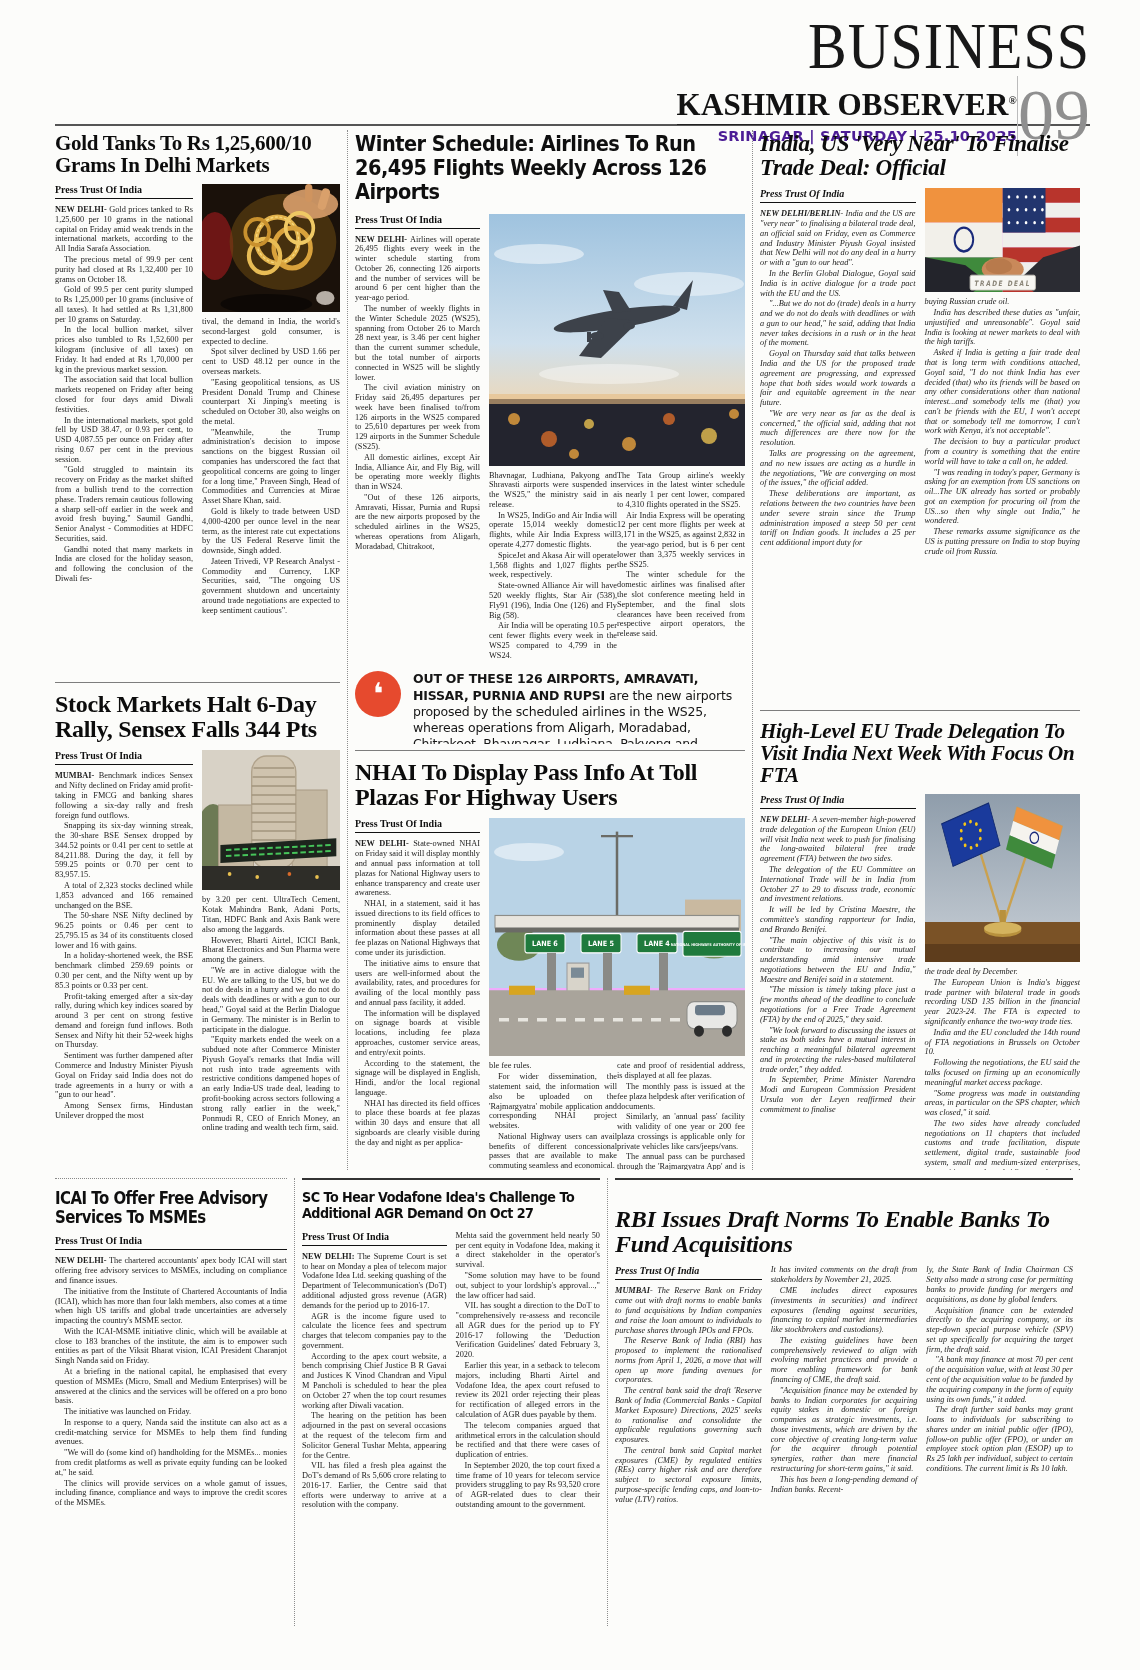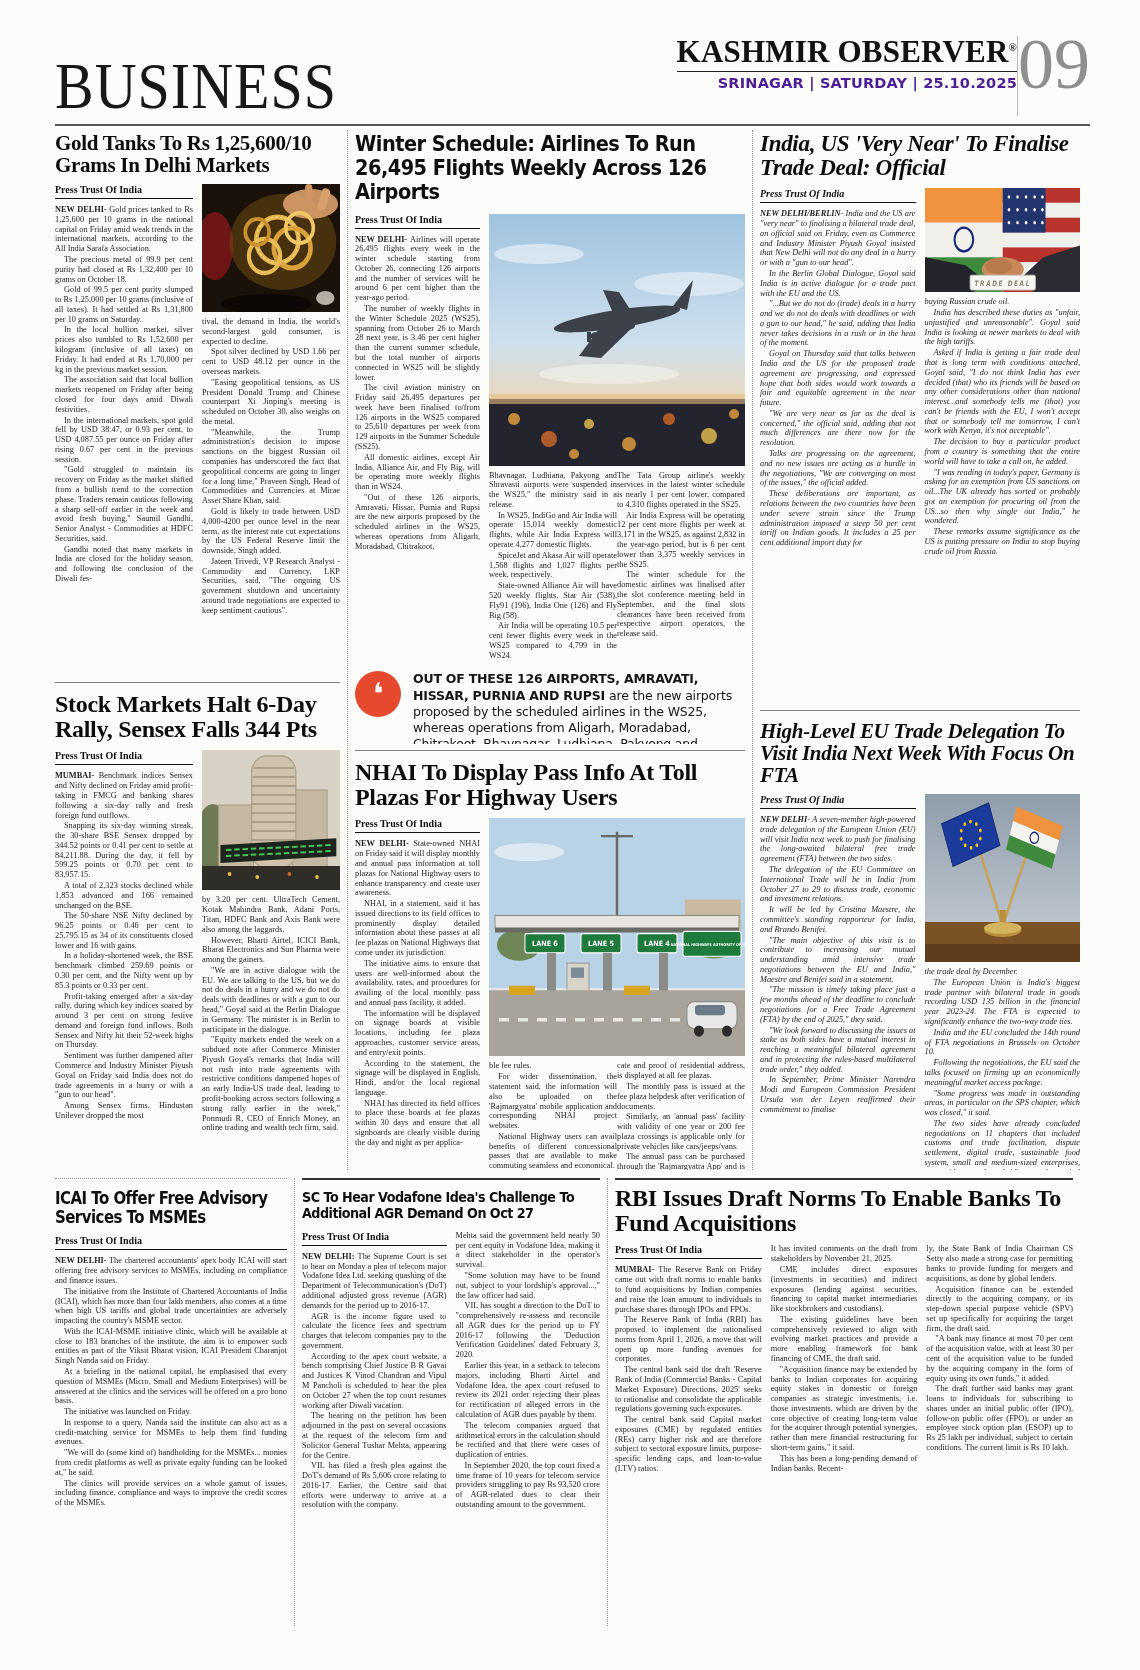--- a/index.html
+++ b/index.html
@@ -1,41 +1,41 @@
 <!DOCTYPE html>
 <html><head>
 <meta charset="utf-8">
 <style>
   html,body{margin:0;padding:0;background:#e8e8e4;}
   .page{position:relative;width:1140px;height:1670px;margin:0 auto;background:#fcfcfa;
         box-sizing:border-box;padding:24px 50px 14px 55px;overflow:hidden;
         font-family:"Liberation Serif",serif;color:#1a1a1a;}
   
-  .masthead{display:flex;justify-content:space-between;align-items:flex-end;height:92px;}
+  .masthead{display:flex;justify-content:space-between;align-items:flex-end;height:92px;flex-direction:column;}
   .section-title{font-family:"Liberation Serif",serif;font-size:58px;line-height:.9;
         font-weight:normal;color:#181818;letter-spacing:1px;transform:scaleY(1.12);transform-origin:left bottom;}
-  .m-right{display:flex;align-items:flex-start;}
+  .m-right{display:flex;align-items:center;}
   .brand-block{text-align:right;}
   .brand{font-family:"Liberation Serif",serif;font-weight:bold;font-size:31px;line-height:1;letter-spacing:.2px;color:#121212;}
   .reg{font-size:11px;vertical-align:super;}
   .dateline{font-family:"DejaVu Sans",sans-serif;font-weight:bold;font-size:14.5px;letter-spacing:.2px;
         margin-top:4px;border-top:1.5px solid #222;padding-top:3px;color:#4c1d95;}
   .head-vsep{border-left:1px solid #bbb;height:80px;}
   .page-num{font-family:"Liberation Serif",serif;font-size:72px;color:#8f8f8f;line-height:.8;}
   .main-rule{border-top:2.5px solid #555;margin-top:8px;}
   
   .top-grid{display:flex;height:1040px;overflow:hidden;margin-top:4px;}
   .col-left{width:285px;flex:none;}
   .col-center{width:390px;flex:none;}
   .col-right{width:320px;flex:none;font-style:italic;}
   .v-div{border-left:1px dotted #8d8d8d;margin:0 7px;flex:none;}
   .bottom-grid{display:flex;height:448px;overflow:hidden;margin-top:8px;}
   .bg-icai{width:232px;flex:none;border-top:1px dotted #888;padding-top:8px;}
   .bg-sc{width:298px;flex:none;border-top:2.5px solid #333;padding-top:8px;}
-  .bg-rbi{width:458px;flex:none;border-top:2.5px solid #333;padding-top:4px;}
+  .bg-rbi{width:458px;flex:none;border-top:2.5px solid #333;padding-top:25px;font-style:italic;}
   
   article{overflow:hidden;}
   #a-gold{height:546px;} #a-stock{height:478px;}
   #a-winter{height:614px;} #a-nhai{height:412px;}
   #a-indiaus{height:574px;} #a-eu{height:452px;}
   .art-sep{border-top:1px solid #7d7d7d;margin:6px 0 7px;}
   .h-serif{font-family:"Liberation Serif",serif;font-weight:bold;color:#0c0c0c;
         margin:2px 0 8px;line-height:1.05;letter-spacing:-.3px;}
   .h-sans{font-family:"DejaVu Sans",sans-serif;font-weight:bold;color:#0f0f0f;
         margin:2px 0 9px;line-height:1.1;letter-spacing:-.6px;
@@ -53,21 +53,21 @@
   .paras p+p{text-indent:9px;}
   .paras b{font-weight:bold;}
   
   .quote{display:flex;gap:12px;margin-top:10px;align-items:flex-start;padding-right:4px;}
   .quote-mark{flex:0 0 46px;height:46px;border-radius:50%;background:#e64a2e;color:#fff;
         display:flex;align-items:center;justify-content:center;
         font-family:"DejaVu Sans",sans-serif;font-size:30px;font-weight:bold;line-height:1;}
   .quote-text{font-family:"DejaVu Sans",sans-serif;font-size:12.5px;line-height:1.3;letter-spacing:-.2px;color:#161616;}
   .quote-text .qb{font-weight:bold;}
   
-  .img{width:100%;margin-bottom:5px;overflow:hidden;background:#e5e5e5;}
+  .img{width:100%;margin-bottom:5px;overflow:hidden;background:#f0abfc;}
   .img svg{display:block;width:100%;height:100%;}
   .img-gold{height:128px;} .img-plane{height:252px;} .img-handshake{height:104px;}
   .img-bse{height:140px;} .img-toll{height:238px;} .img-flags{height:168px;}
 </style>
 </head>
 <body>
 
 <div class="page">
 
   <header class="masthead">

